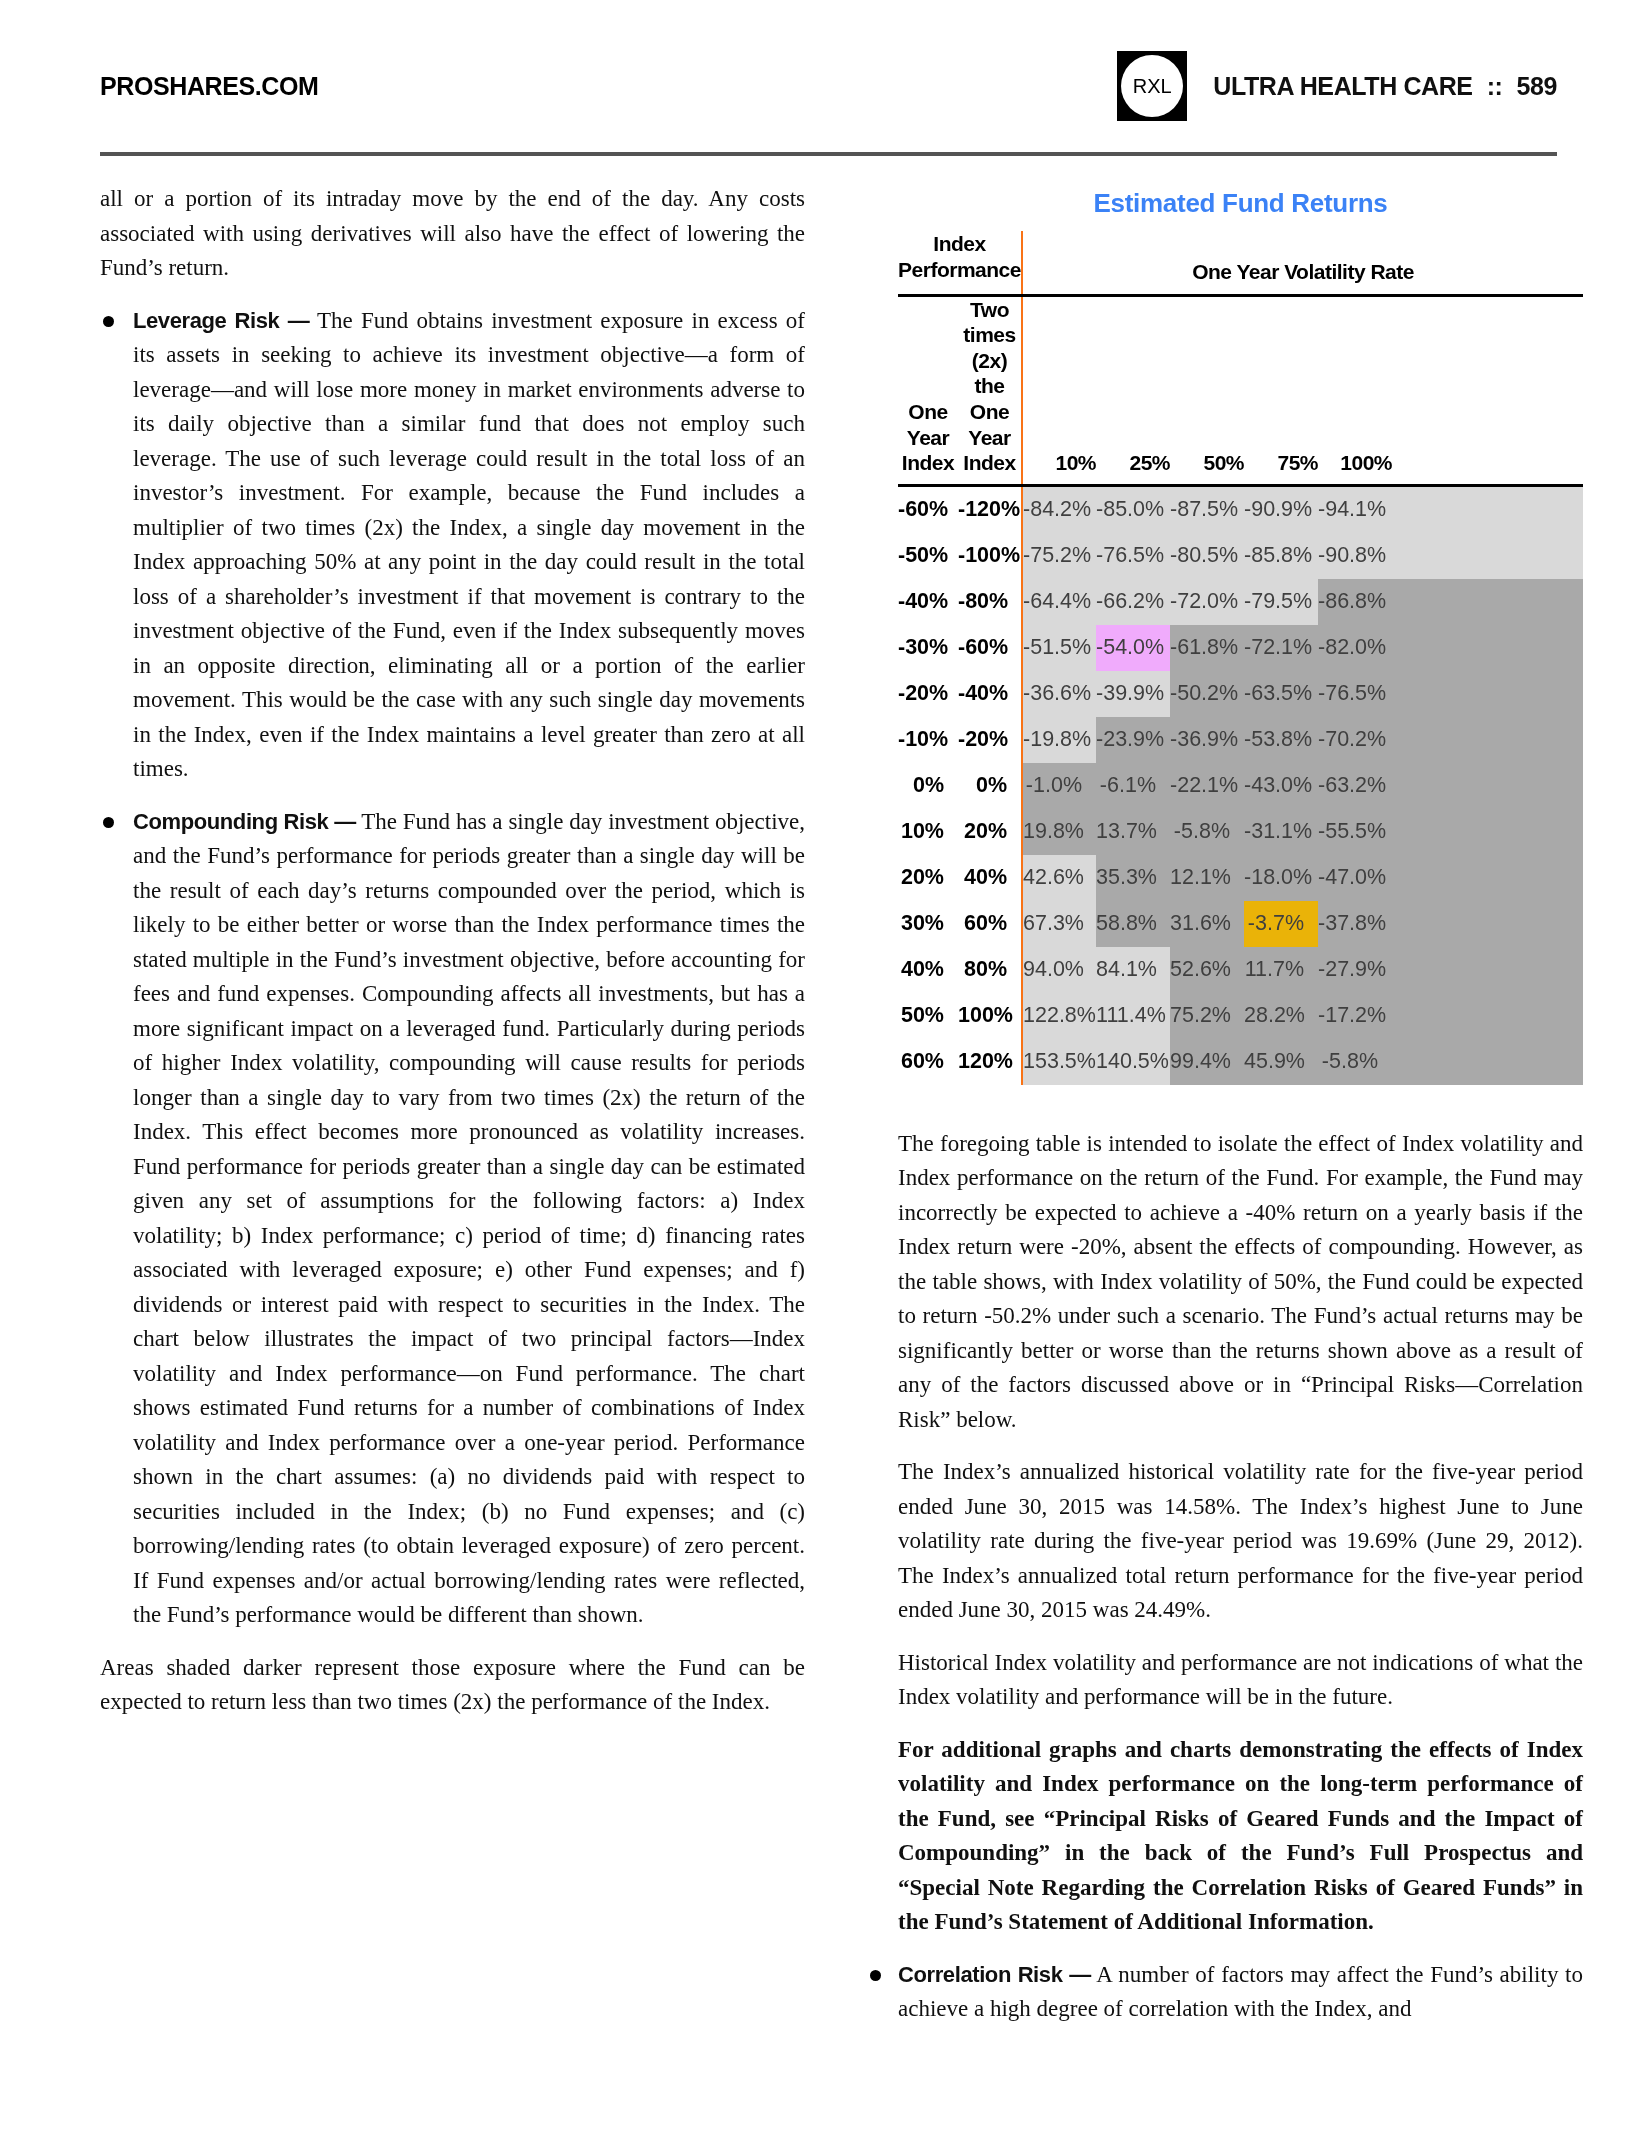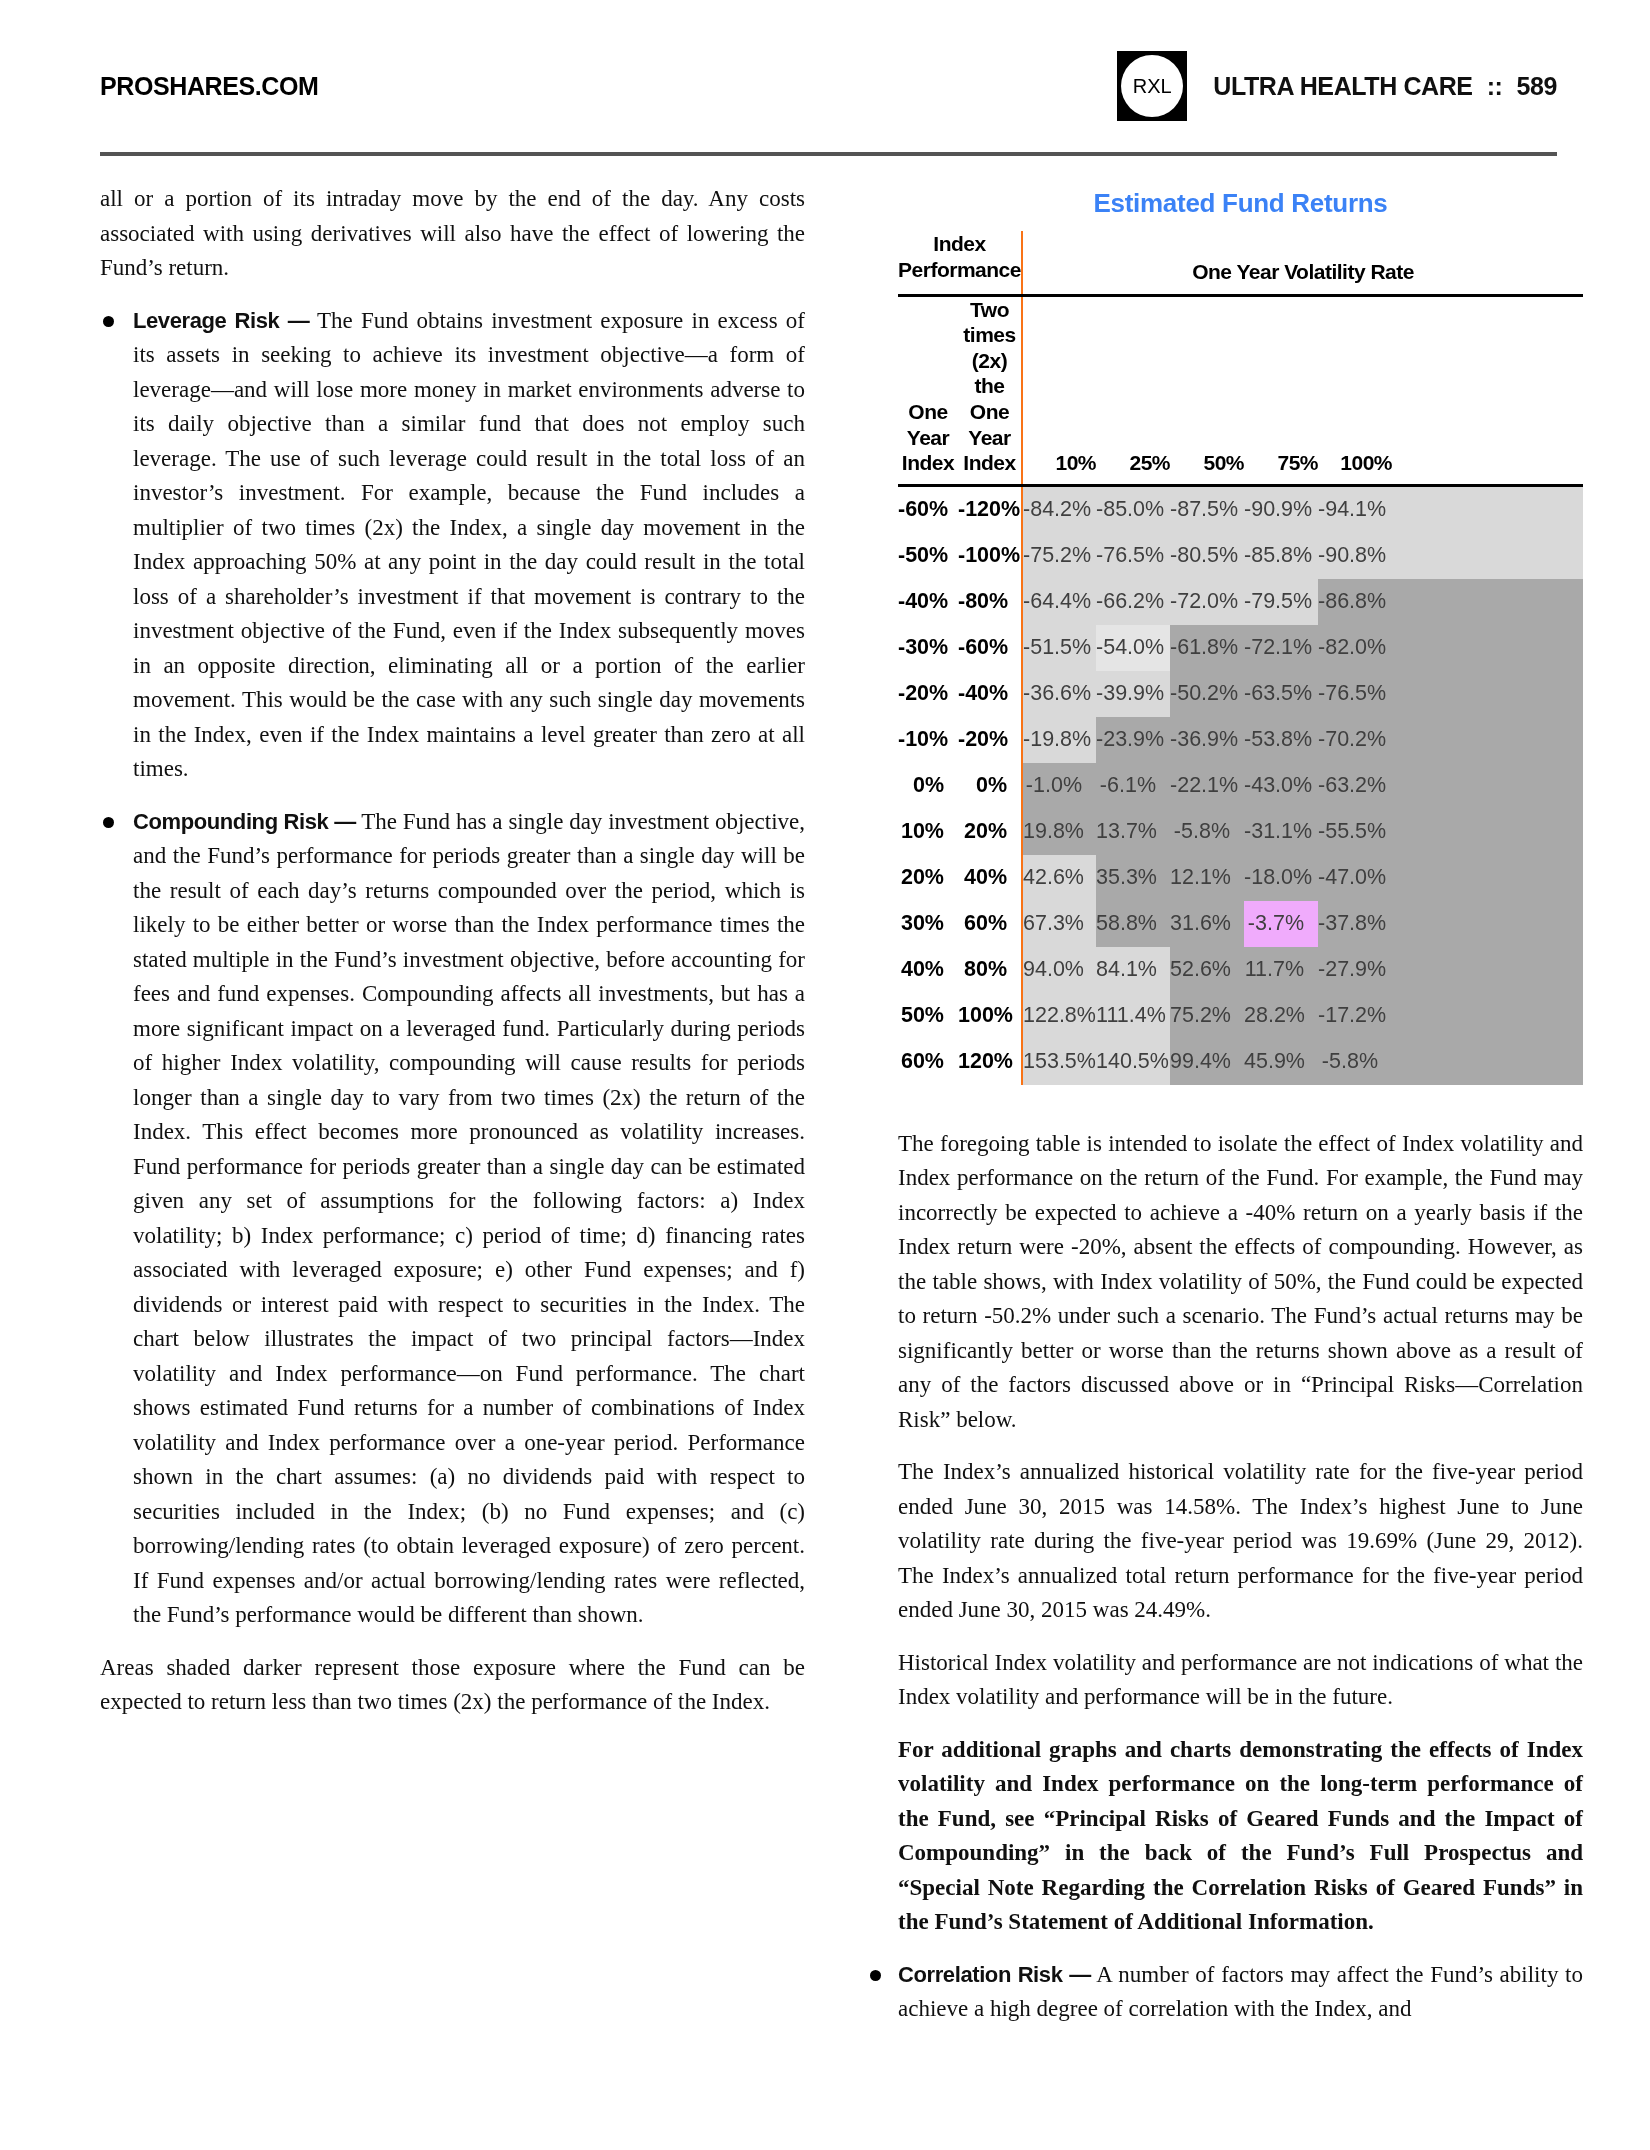--- a/index.html
+++ b/index.html
@@ -167,21 +167,21 @@
               <td class="val" style="background-color: rgb(217, 217, 217);">-66.2%</td>
               <td class="val" style="background-color: rgb(217, 217, 217);">-72.0%</td>
               <td class="val" style="background-color: rgb(217, 217, 217);">-79.5%</td>
               <td class="val" style="background-color: rgb(169, 169, 169);">-86.8%</td>
               <td class="fill" style="background-color: rgb(169, 169, 169);"></td>
             </tr>
             <tr>
               <td class="idx">-30%</td>
               <td class="idx">-60%</td>
               <td class="val vline" style="background-color: rgb(217, 217, 217);">-51.5%</td>
-              <td class="val" style="background-color: #e5e5e5;">-54.0%</td>
+              <td class="val" style="background-color: #f0abfc;">-54.0%</td>
               <td class="val" style="background-color: rgb(169, 169, 169);">-61.8%</td>
               <td class="val" style="background-color: rgb(169, 169, 169);">-72.1%</td>
               <td class="val" style="background-color: rgb(169, 169, 169);">-82.0%</td>
               <td class="fill" style="background-color: rgb(169, 169, 169);"></td>
             </tr>
             <tr>
               <td class="idx">-20%</td>
               <td class="idx">-40%</td>
               <td class="val vline" style="background-color: rgb(217, 217, 217);">-36.6%</td>
               <td class="val" style="background-color: rgb(217, 217, 217);">-39.9%</td>
@@ -229,21 +229,21 @@
               <td class="val" style="background-color: rgb(169, 169, 169);">-18.0%</td>
               <td class="val" style="background-color: rgb(169, 169, 169);">-47.0%</td>
               <td class="fill" style="background-color: rgb(169, 169, 169);"></td>
             </tr>
             <tr>
               <td class="idx">30%</td>
               <td class="idx">60%</td>
               <td class="val vline" style="background-color: rgb(217, 217, 217);">67.3%</td>
               <td class="val" style="background-color: rgb(169, 169, 169);">58.8%</td>
               <td class="val" style="background-color: rgb(169, 169, 169);">31.6%</td>
-              <td class="val" style="background-color: #f0abfc;">-3.7%</td>
+              <td class="val" style="background-color: #eab308;">-3.7%</td>
               <td class="val" style="background-color: rgb(169, 169, 169);">-37.8%</td>
               <td class="fill" style="background-color: rgb(169, 169, 169);"></td>
             </tr>
             <tr>
               <td class="idx">40%</td>
               <td class="idx">80%</td>
               <td class="val vline" style="background-color: rgb(217, 217, 217);">94.0%</td>
               <td class="val" style="background-color: rgb(217, 217, 217);">84.1%</td>
               <td class="val" style="background-color: rgb(169, 169, 169);">52.6%</td>
               <td class="val" style="background-color: rgb(169, 169, 169);">11.7%</td>

